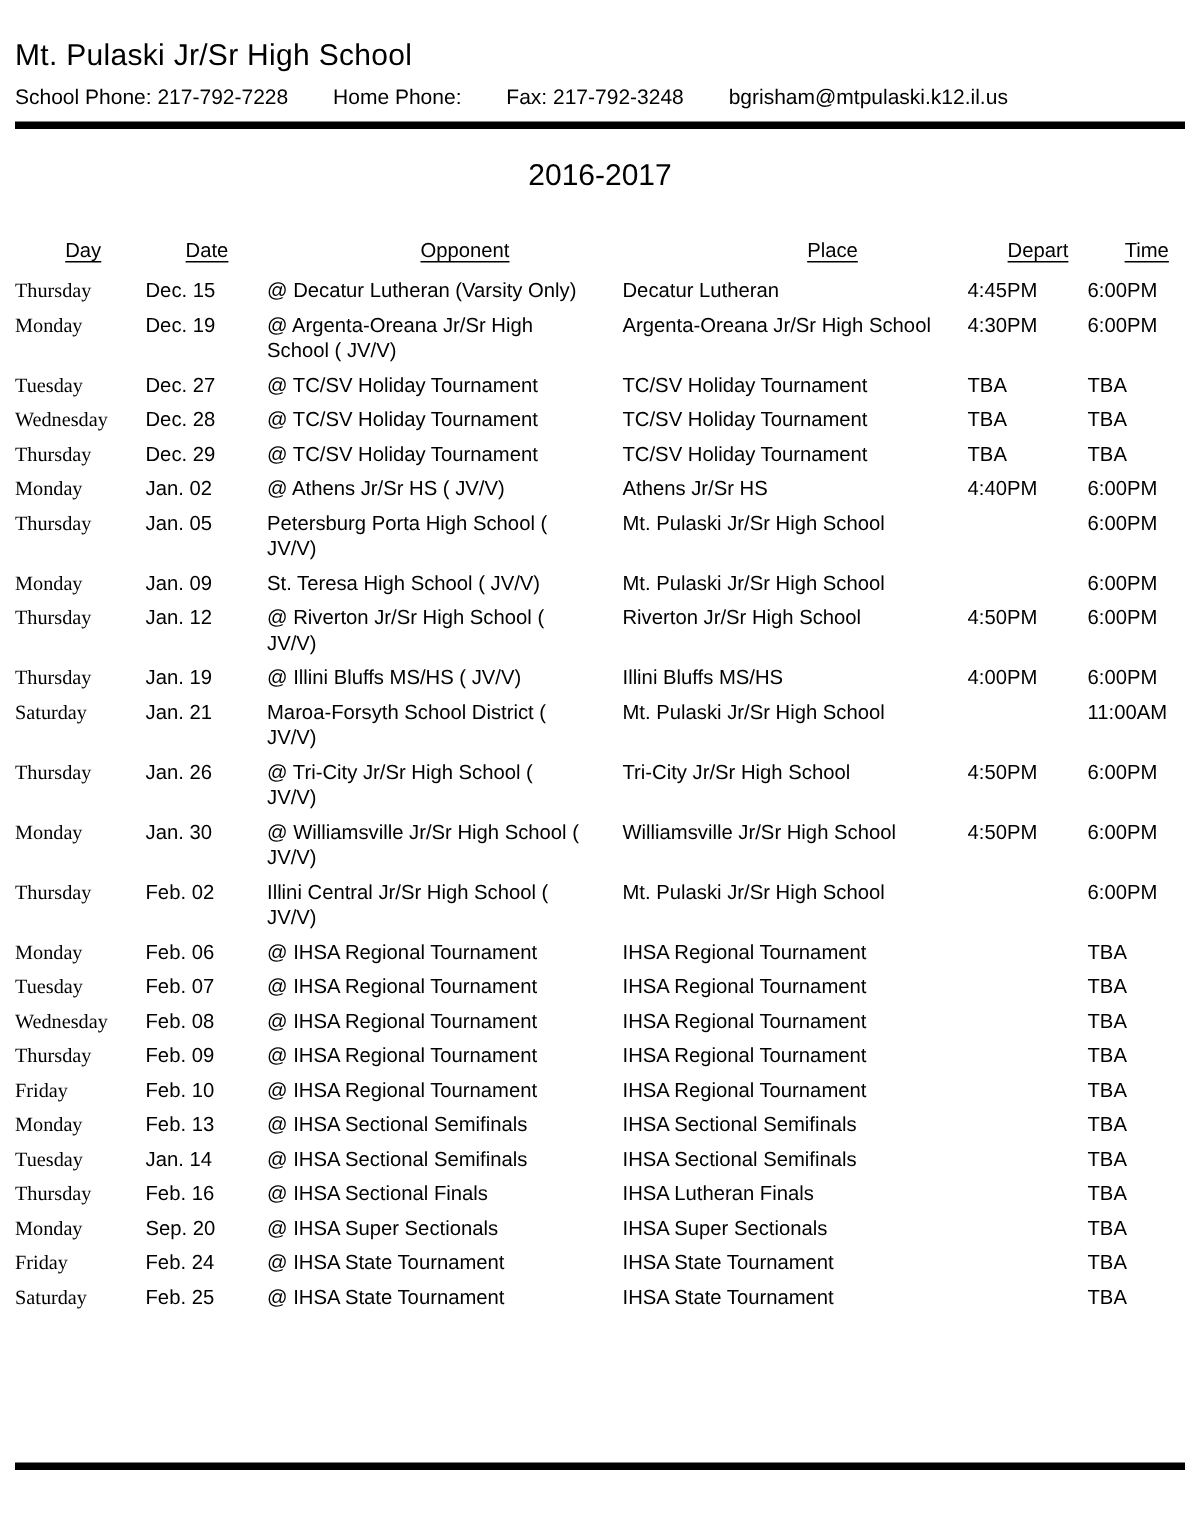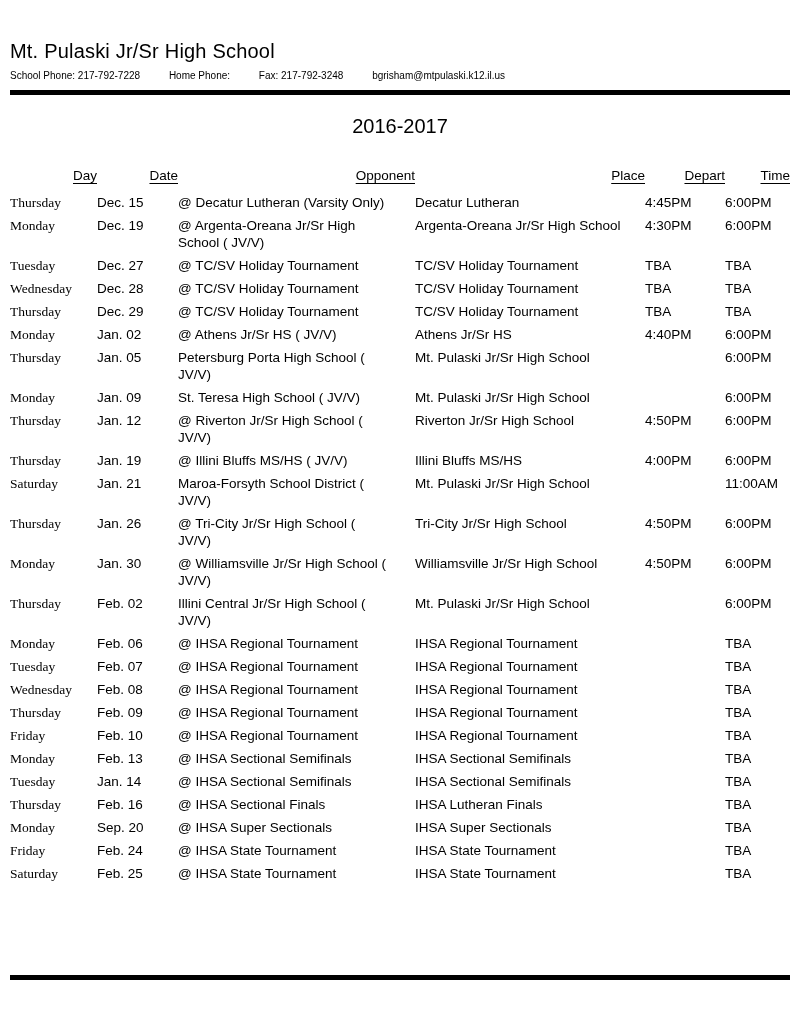--- a/index.html
+++ b/index.html
@@ -6,30 +6,30 @@
   html, body { background: #ffffff; }
   body {
     width: 800px; height: 1024px;
     font-family: "Liberation Sans", sans-serif;
     color: #000000;
     overflow: hidden;
   }
   .page {
     position: relative;
     width: 800px; height: 1024px;
-    padding: 40px 10px 0 10px;
+    padding: 26px 10px 0 10px;
   }
   .school-name {
     font-size: 20px;
     font-weight: normal;
     letter-spacing: 0.2px;
   }
   .addr-line { margin-top: 7px; font-size: 11.5px; }
   .addr-line span { margin-right: 14px; }
-  .contact-line { margin-top: 7px; font-size: 10px; }
+  .contact-line { margin-top: 7px; font-size: 14px; }
   .contact-line span { margin-right: 26px; }
   .rule {
     height: 5px;
     background: #000000;
     margin-top: 9px;
   }
   .doc-title {
     margin-top: 18px;
     text-align: center;
     font-size: 20px;
@@ -41,21 +41,21 @@
     border-collapse: collapse;
     table-layout: fixed;
   }
   col.c-day     { width: 87px; }
   col.c-date    { width: 81px; }
   col.c-opponent{ width: 237px; }
   col.c-place   { width: 230px; }
   col.c-depart  { width: 80px; }
   col.c-time    { width: 65px; }
   th {
-    text-align: right;
+    text-align: center;
     font-weight: normal;
     font-size: 13.5px;
     vertical-align: top;
     padding: 0 0 11px 0;
   }
   th .u { text-decoration: underline; text-underline-offset: 3px; }
   th.h-day      { padding-left: 4px; }
   th.h-date     { padding-left: 1px; }
   th.h-opponent { padding-left: 27px; }
   th.h-place    { padding-left: 50px; }

